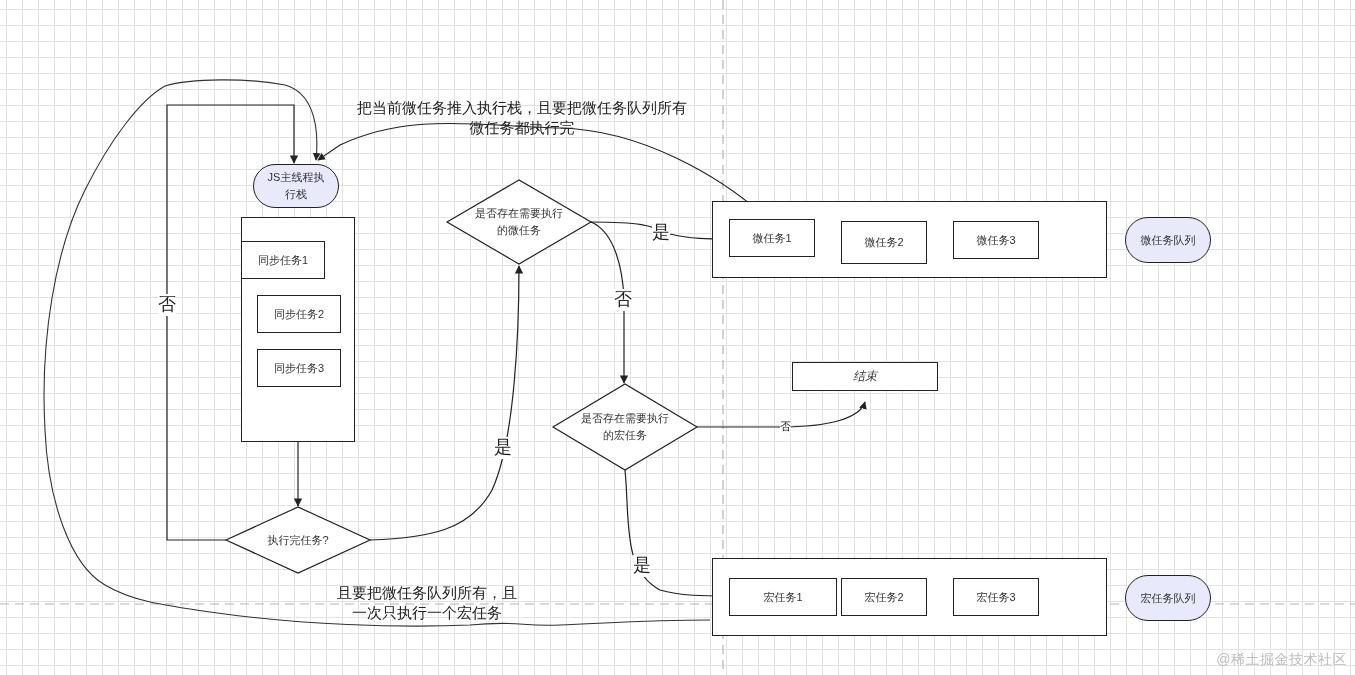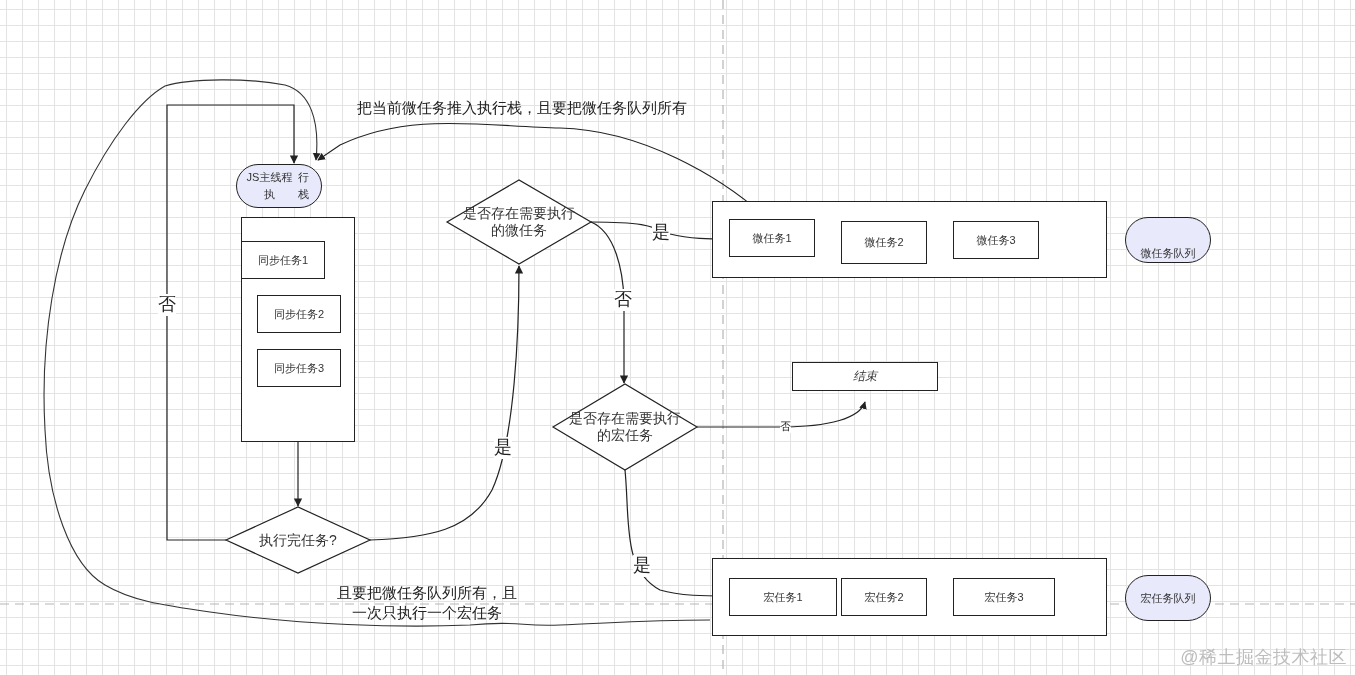--- a/index.html
+++ b/index.html
@@ -27,25 +27,25 @@
     font-size: 11px; line-height: 17px; padding: 0 8px;
   }
   .label {
     position: absolute; background: #fff; color: #222; white-space: nowrap;
     line-height: 1.2;
   }
   .big { font-size: 18px; }
   .mid { font-size: 15px; text-align: center; line-height: 20px; }
   .small { font-size: 11px; }
   .diamond-text {
-    position: absolute; font-size: 14px; text-align: center; line-height: 17px;
+    position: absolute; font-size: 11px; text-align: center; line-height: 17px;
     color: #333;
   }
   .watermark {
-    position: absolute; right: 8px; bottom: 6px; font-size: 18px; color: #bdbdbd;
+    position: absolute; right: 8px; bottom: 6px; font-size: 14px; color: #bdbdbd;
     letter-spacing: 0.5px;
   }
 </style>
 </head>
 <body>
 
 <svg class="canvas" width="1355" height="675" viewBox="0 0 1355 675">
   <defs>
     <marker id="arr" viewBox="0 0 10 10" refX="9" refY="5" markerWidth="7" markerHeight="7" orient="auto-start-reverse">
       <path d="M0,0 L10,5 L0,10 z" fill="#222"></path>
@@ -71,21 +71,21 @@
 
   <path d="M770,221 C720,175 640,130 560,128 C480,126 410,112 340,145 L318,160" fill="none" stroke="#222" stroke-width="1.1" marker-end="url(#arr)"></path>
 
   <path d="M697,427 L780,427 C830,427 860,418 865,402" fill="none" stroke="#222" stroke-width="1.1" marker-end="url(#arr)"></path>
 
   <path d="M625,470 C630,520 622,570 660,590 C680,596 705,596 729,596" fill="none" stroke="#222" stroke-width="1.2" marker-end="url(#arr)"></path>
 
   <path d="M710,620 C650,620 610,623 560,625 C520,627 520,620 470,625 C400,628 300,625 210,612 C160,605 130,600 105,585 C70,565 48,500 45,430 C40,340 55,250 85,190 C110,140 140,100 165,86 C190,78 250,78 285,85 C310,92 320,120 316,160" fill="none" stroke="#333" stroke-width="1.1" marker-end="url(#arr)"></path>
 </svg>
 
-<div class="node pill" style="left:236px;top:164px;width:86px;height:44px;">
+<div class="node pill" style="left:253px;top:164px;width:86px;height:44px;flex-direction:column;">
   <span>JS主线程执</span>
   <span>行栈</span>
 </div>
 
 <div class="node container" style="left:241px;top:217px;width:114px;height:225px;"></div>
 <div class="node box" style="left:241px;top:241px;width:84px;height:38px;">
   <span>同步任务1</span>
 </div>
 <div class="node box" style="left:257px;top:295px;width:84px;height:38px;text-align:right;">
   <span>同步任务2</span>
@@ -107,50 +107,51 @@
 <div class="node container" style="left:712px;top:201px;width:395px;height:77px;"></div>
 <div class="node box" style="left:729px;top:219px;width:86px;height:38px;">
   <span>微任务1</span>
 </div>
 <div class="node box" style="left:841px;top:221px;width:86px;height:43px;">
   <span>微任务2</span>
 </div>
 <div class="node box" style="left:953px;top:221px;width:86px;height:38px;">
   <span>微任务3</span>
 </div>
-<div class="node pill" style="left:1125px;top:217px;width:86px;height:46px;align-items:flex-end;">
+<div class="node pill" style="left:1125px;top:217px;width:86px;height:46px;">
   <span>微任务队列</span>
 </div>
 
 <div class="node box" style="left:792px;top:362px;width:146px;height:29px;font-size:12px;font-style:italic;">
   <span>结束</span>
 </div>
 
 <div class="node container" style="left:712px;top:558px;width:395px;height:78px;"></div>
 <div class="node box" style="left:729px;top:578px;width:108px;height:38px;">
   <span>宏任务1</span>
 </div>
 <div class="node box" style="left:841px;top:578px;width:86px;height:38px;">
   <span>宏任务2</span>
 </div>
-<div class="node box" style="left:953px;top:578px;width:102px;height:38px;">
+<div class="node box" style="left:953px;top:578px;width:86px;height:38px;">
   <span>宏任务3</span>
 </div>
 <div class="node pill" style="left:1125px;top:575px;width:86px;height:46px;">
   <span>宏任务队列</span>
 </div>
 
 <div class="label big" style="left:158px;top:294px;">否</div>
 <div class="label big" style="left:494px;top:437px;">是</div>
 <div class="label big" style="left:652px;top:222px;">是</div>
 <div class="label big" style="left:614px;top:289px;">否</div>
 <div class="label small" style="left:780px;top:420px;">否</div>
 <div class="label big" style="left:633px;top:555px;">是</div>
 
 <div class="label mid" style="left:357px;top:98px;background:transparent;">
   <div>把当前微任务推入执行栈，且要把微任务队列所有</div>
+  <div>微任务都执行完</div>
 </div>
 <div class="label mid" style="left:337px;top:583px;background:transparent;">
   <div>且要把微任务队列所有，且</div>
   <div>一次只执行一个宏任务</div>
 </div>
 
 <div class="watermark">@稀土掘金技术社区</div>
 
 </body></html>

